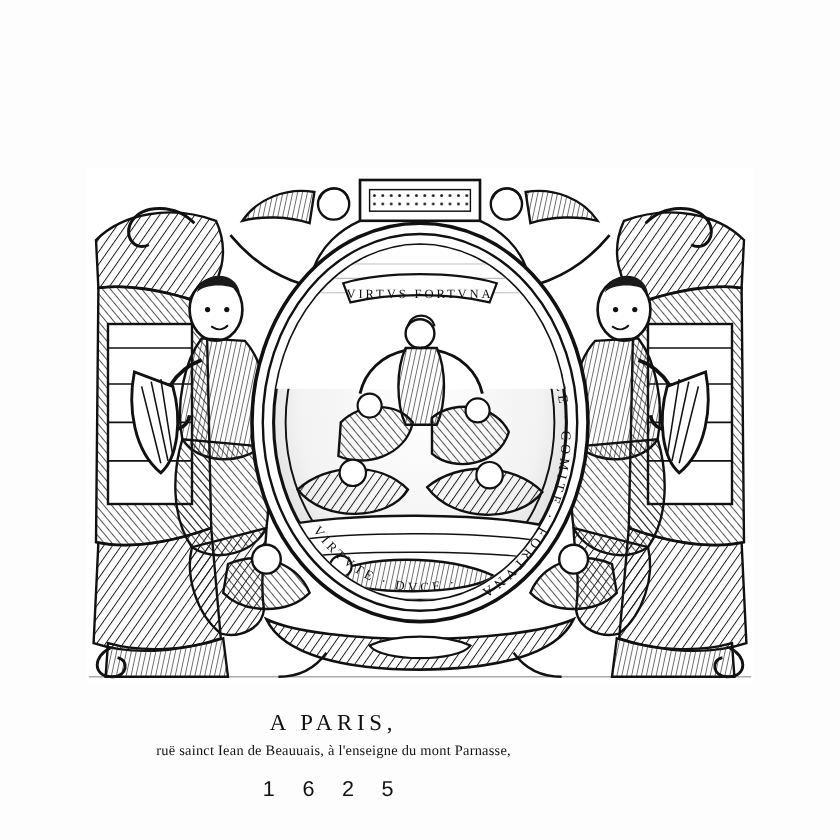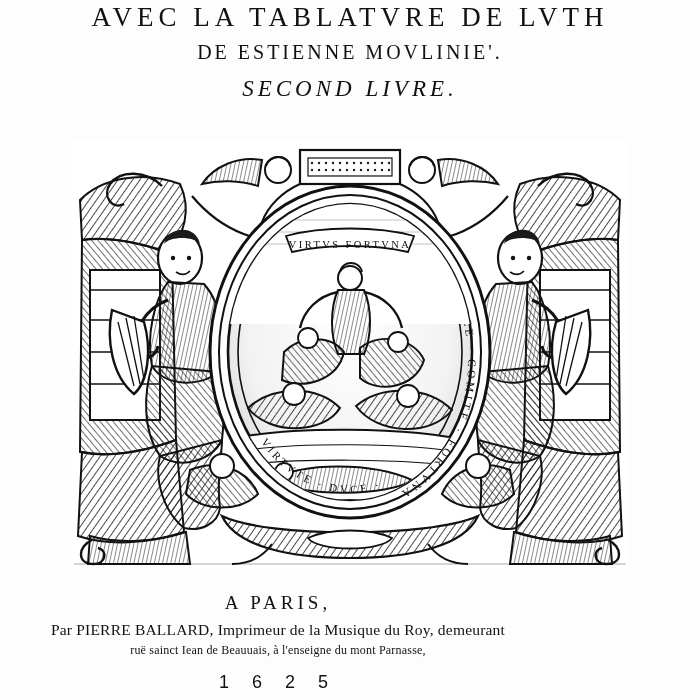--- a/index.html
+++ b/index.html
@@ -95,25 +95,20 @@
     letter-spacing: 9px;
     margin-top: 14px;
     color: #111;
   }
 </style>
 </head>
 <body>
 
 <div id="page">
 
-  <div class="title-block">
-    <div class="line1">AVEC LA TABLATVRE DE LVTH</div>
-    <div class="line2">DE ESTIENNE MOVLINIE'.</div>
-    <div class="line3">SECOND LIVRE.</div>
-  </div>
 
   <div class="engraving">
     <svg viewBox="0 0 556 430" width="556" height="430" xmlns="http://www.w3.org/2000/svg">
       <defs>
         <pattern id="hatchA" width="6" height="6" patternUnits="userSpaceOnUse" patternTransform="rotate(35)">
           <line x1="0" y1="0" x2="0" y2="6" stroke="#1a1a1a" stroke-width="1.6"></line>
         </pattern>
         <pattern id="hatchB" width="5" height="5" patternUnits="userSpaceOnUse" patternTransform="rotate(-40)">
           <line x1="0" y1="0" x2="0" y2="5" stroke="#222" stroke-width="1.3"></line>
         </pattern>
@@ -272,18 +267,17 @@
         <path d="M200 404 C 190 418, 176 424, 160 424" fill="none" stroke="#111" stroke-width="2"></path>
         <path d="M356 404 C 366 418, 380 424, 396 424" fill="none" stroke="#111" stroke-width="2"></path>
       </g>
 
       <path d="M2 424 L554 424" stroke="#111" stroke-width="1.2" opacity="0.35"></path>
     </svg>
   </div>
 
   <div class="imprint">
     <div class="imp-city">A PARIS,</div>
-    <div class="imp-l1">Par PIERRE BALLARD, Imprimeur de la Musique du Roy, demeurant</div>
     <div class="imp-l2">ruë sainct Iean de Beauuais, à l'enseigne du mont Parnasse,</div>
     <div class="imp-year">1 6 2 5</div>
   </div>
 
 </div>
 
 </body></html>

